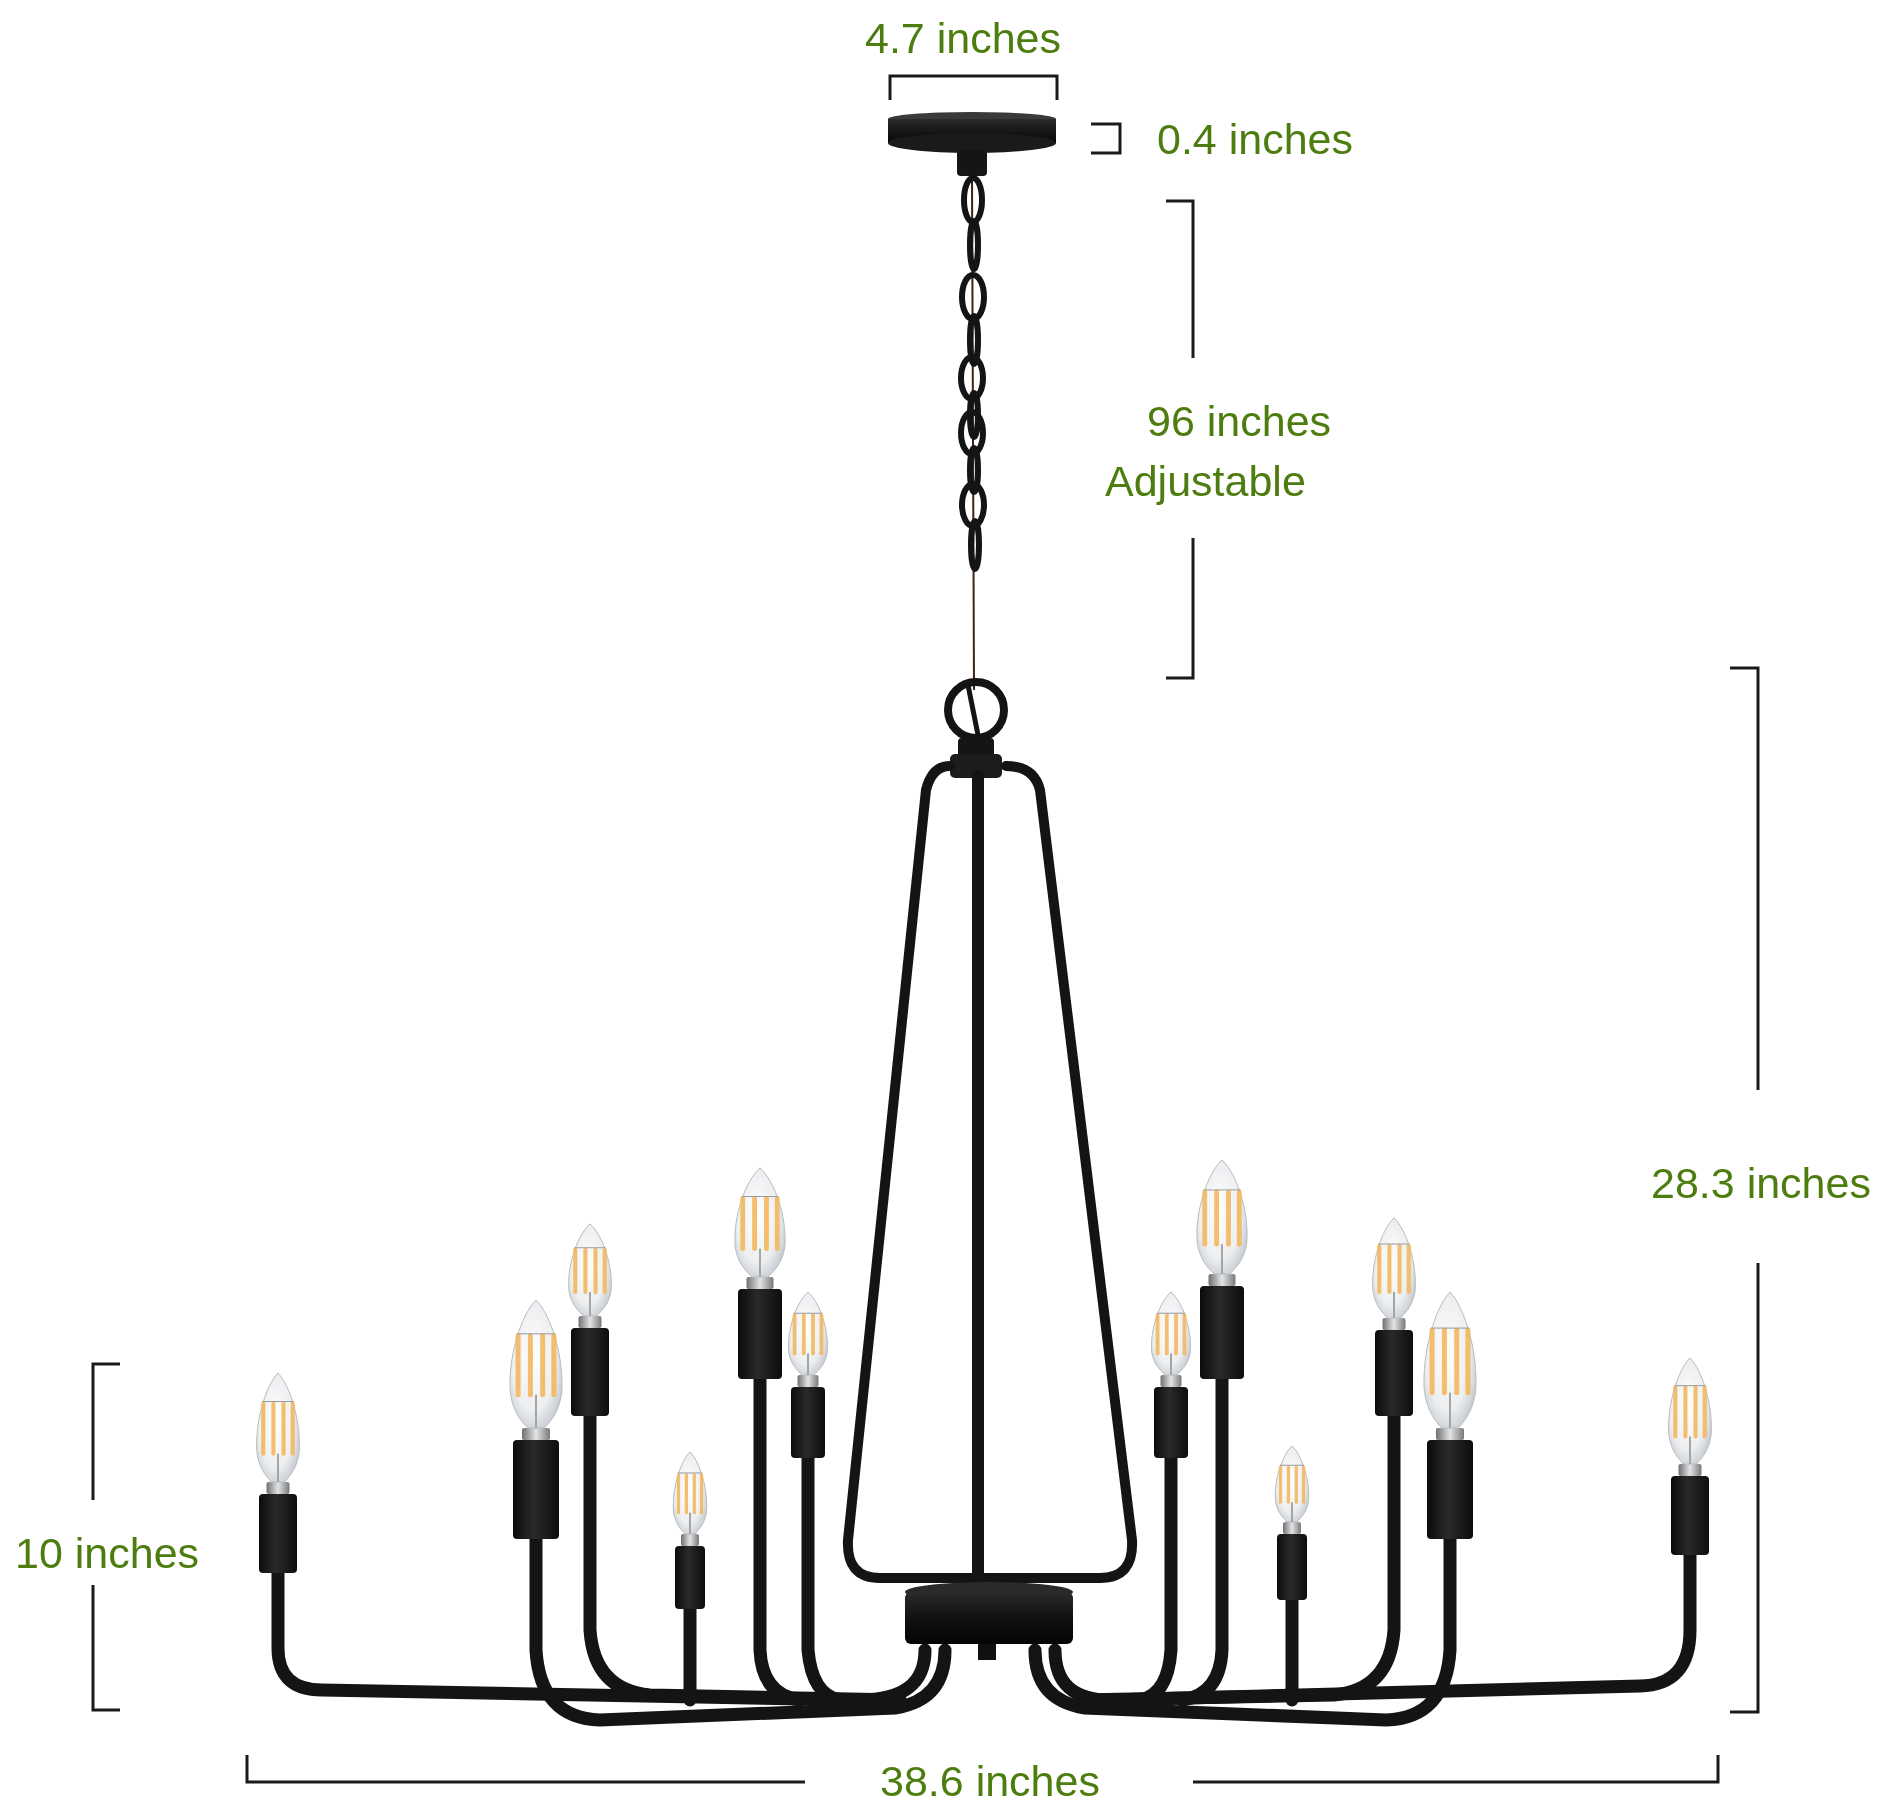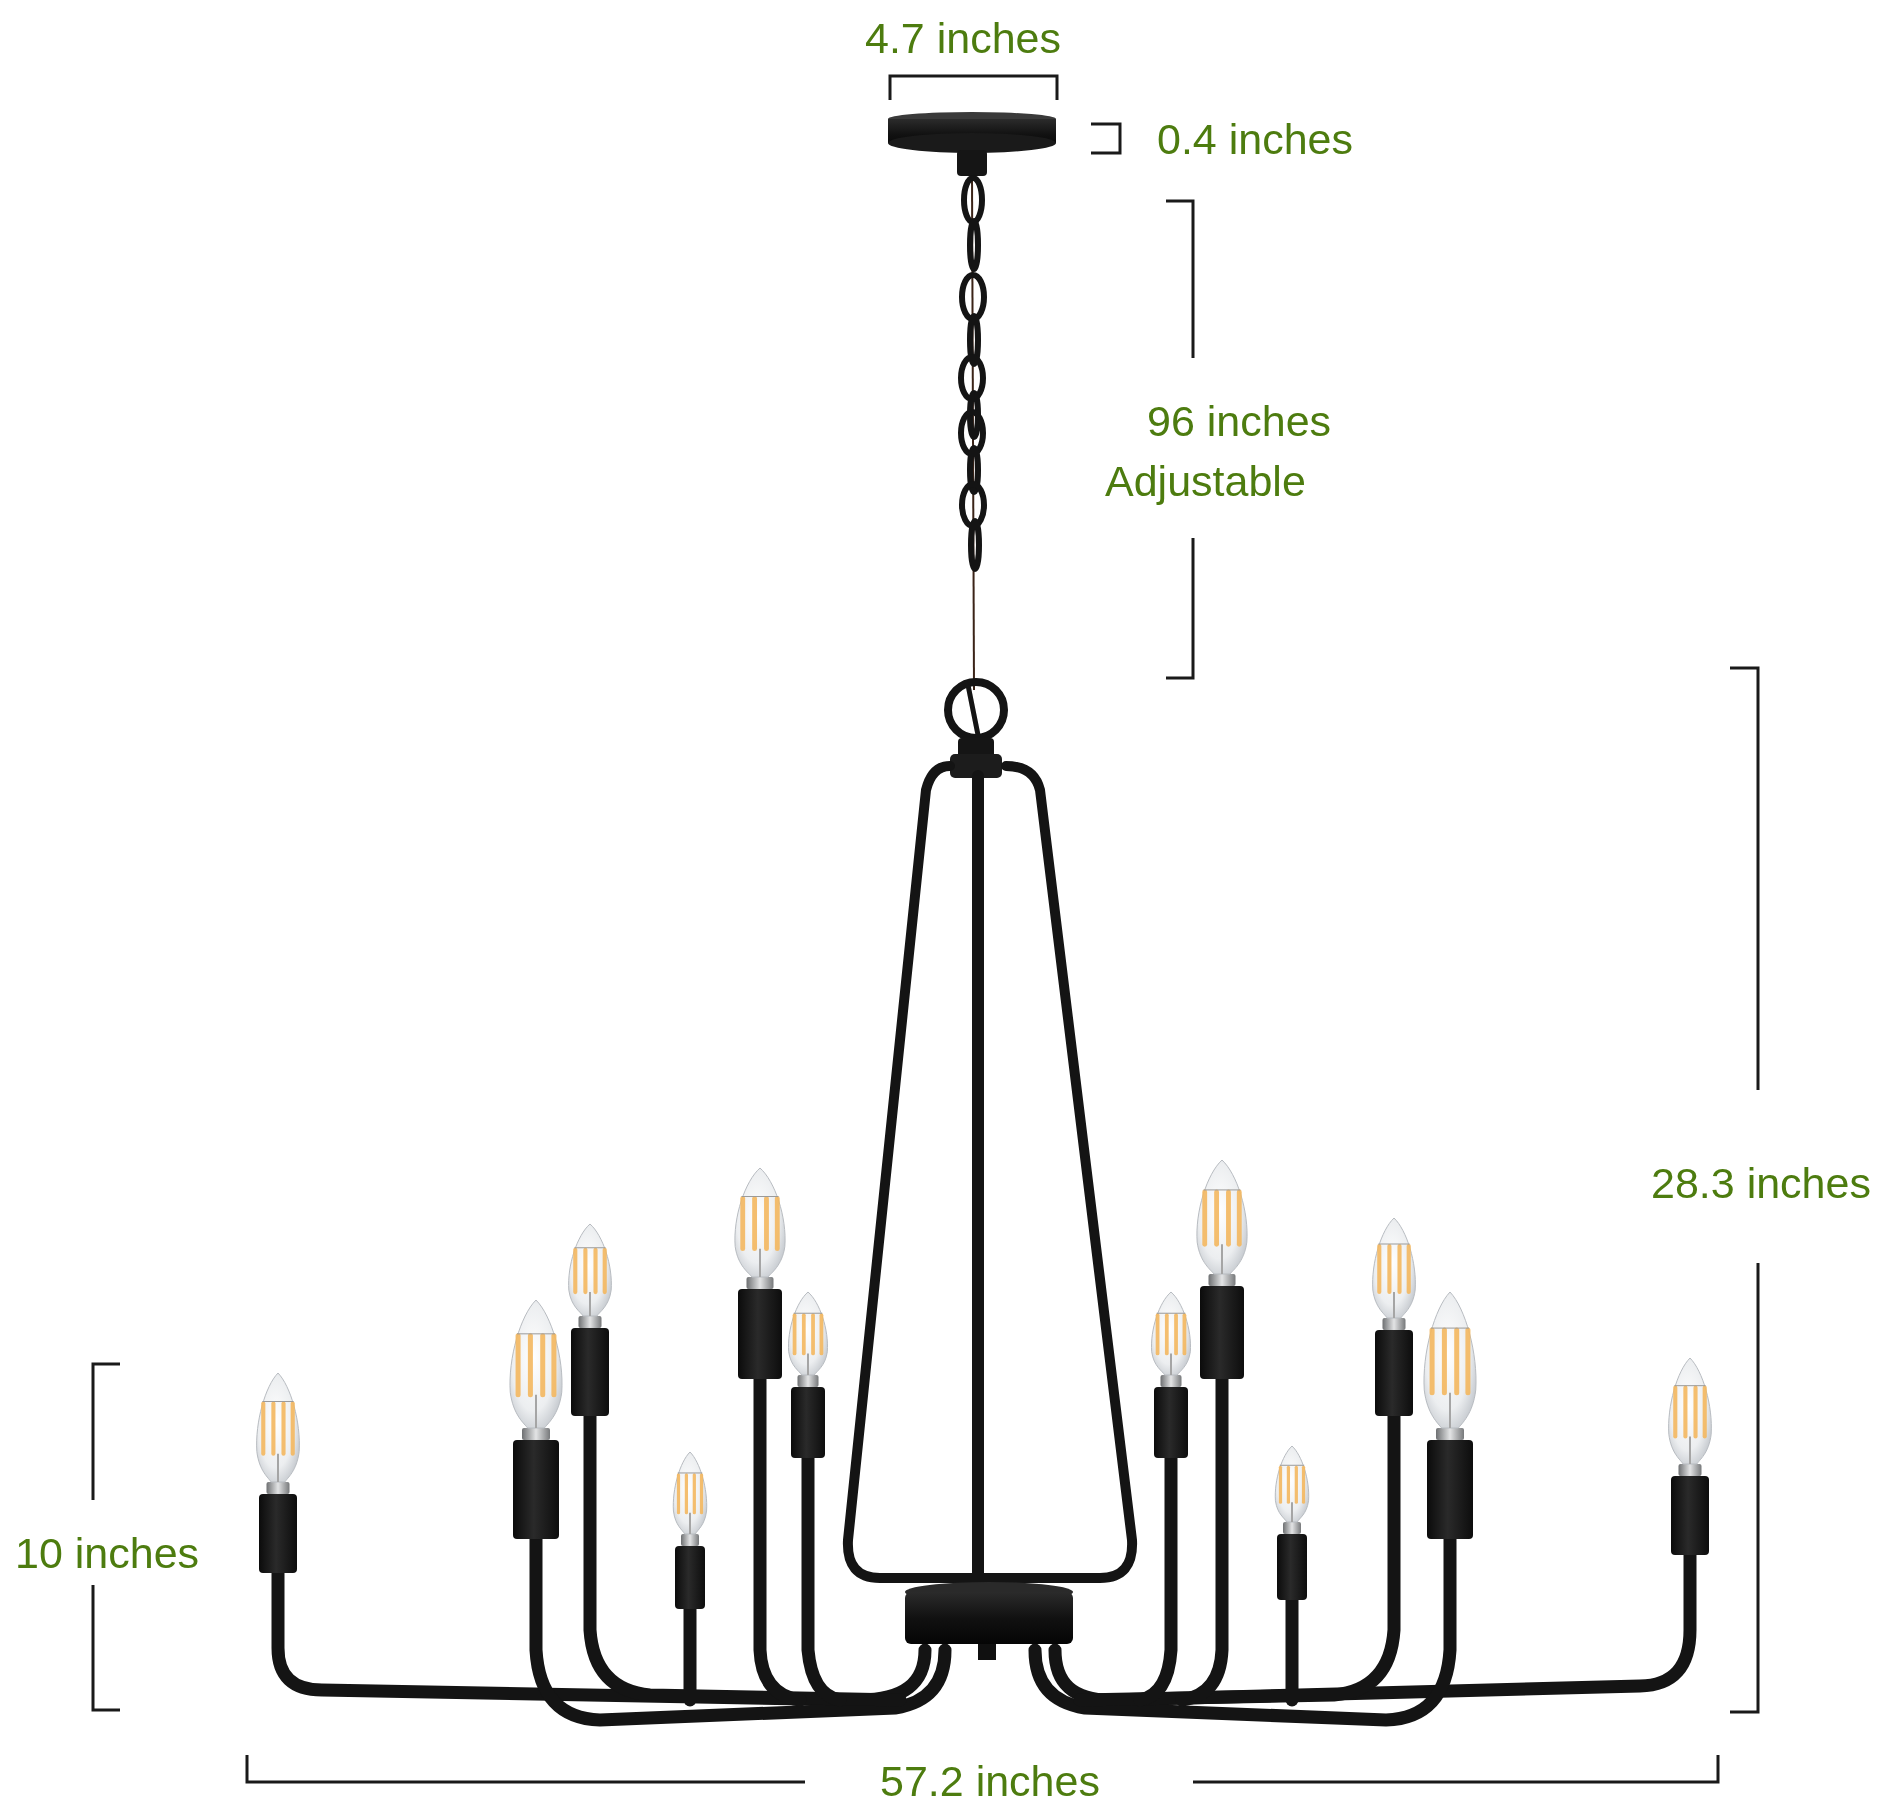--- a/index.html
+++ b/index.html
@@ -246,13 +246,13 @@
       </g>
     </g>
 </svg>
 
 <div class="label" style="left:865px; top:14px;">4.7 inches</div>
 <div class="label" style="left:1157px; top:115px;">0.4 inches</div>
 <div class="label" style="left:1105px; top:397px;margin-left:42px;">96 inches</div>
 <div class="label" style="left:1105px; top:457px;">Adjustable</div>
 <div class="label" style="left:1628px; top:1159px;margin-left:23px;">28.3 inches</div>
 <div class="label" style="left:15px; top:1529px;">10 inches</div>
-<div class="label" style="left:880px; top:1757px;">57.2 inches</div>
+<div class="label" style="left:880px; top:1757px;">38.6 inches</div>
 
 </body></html>

